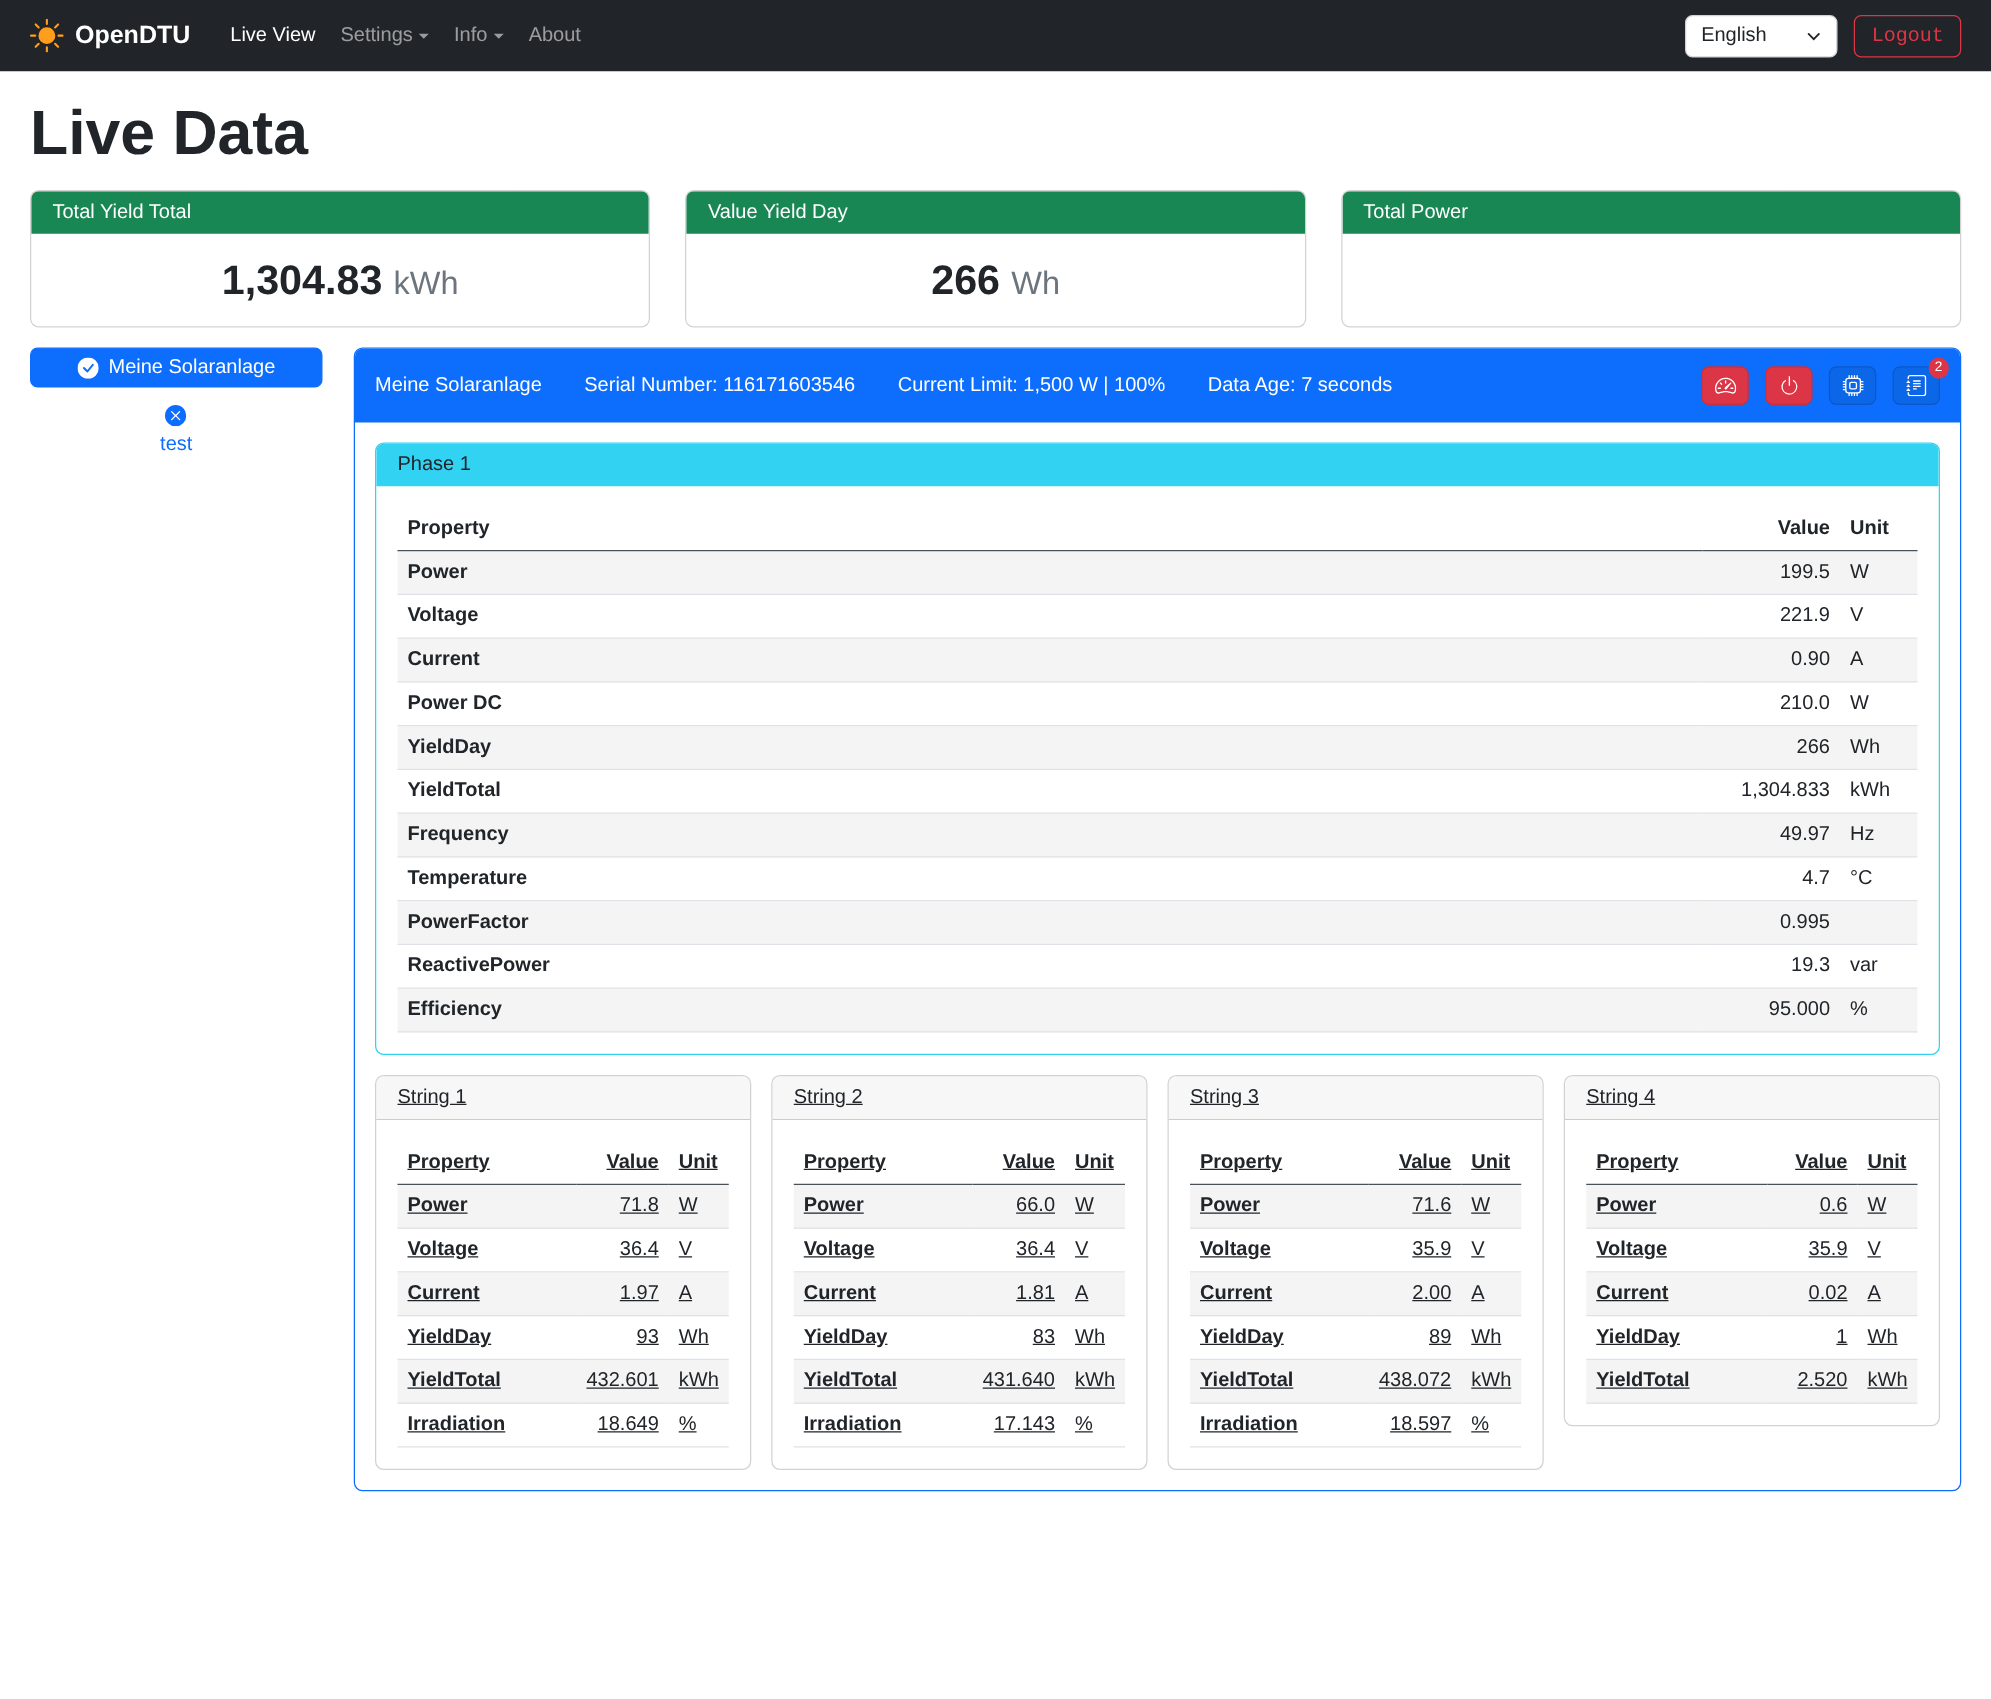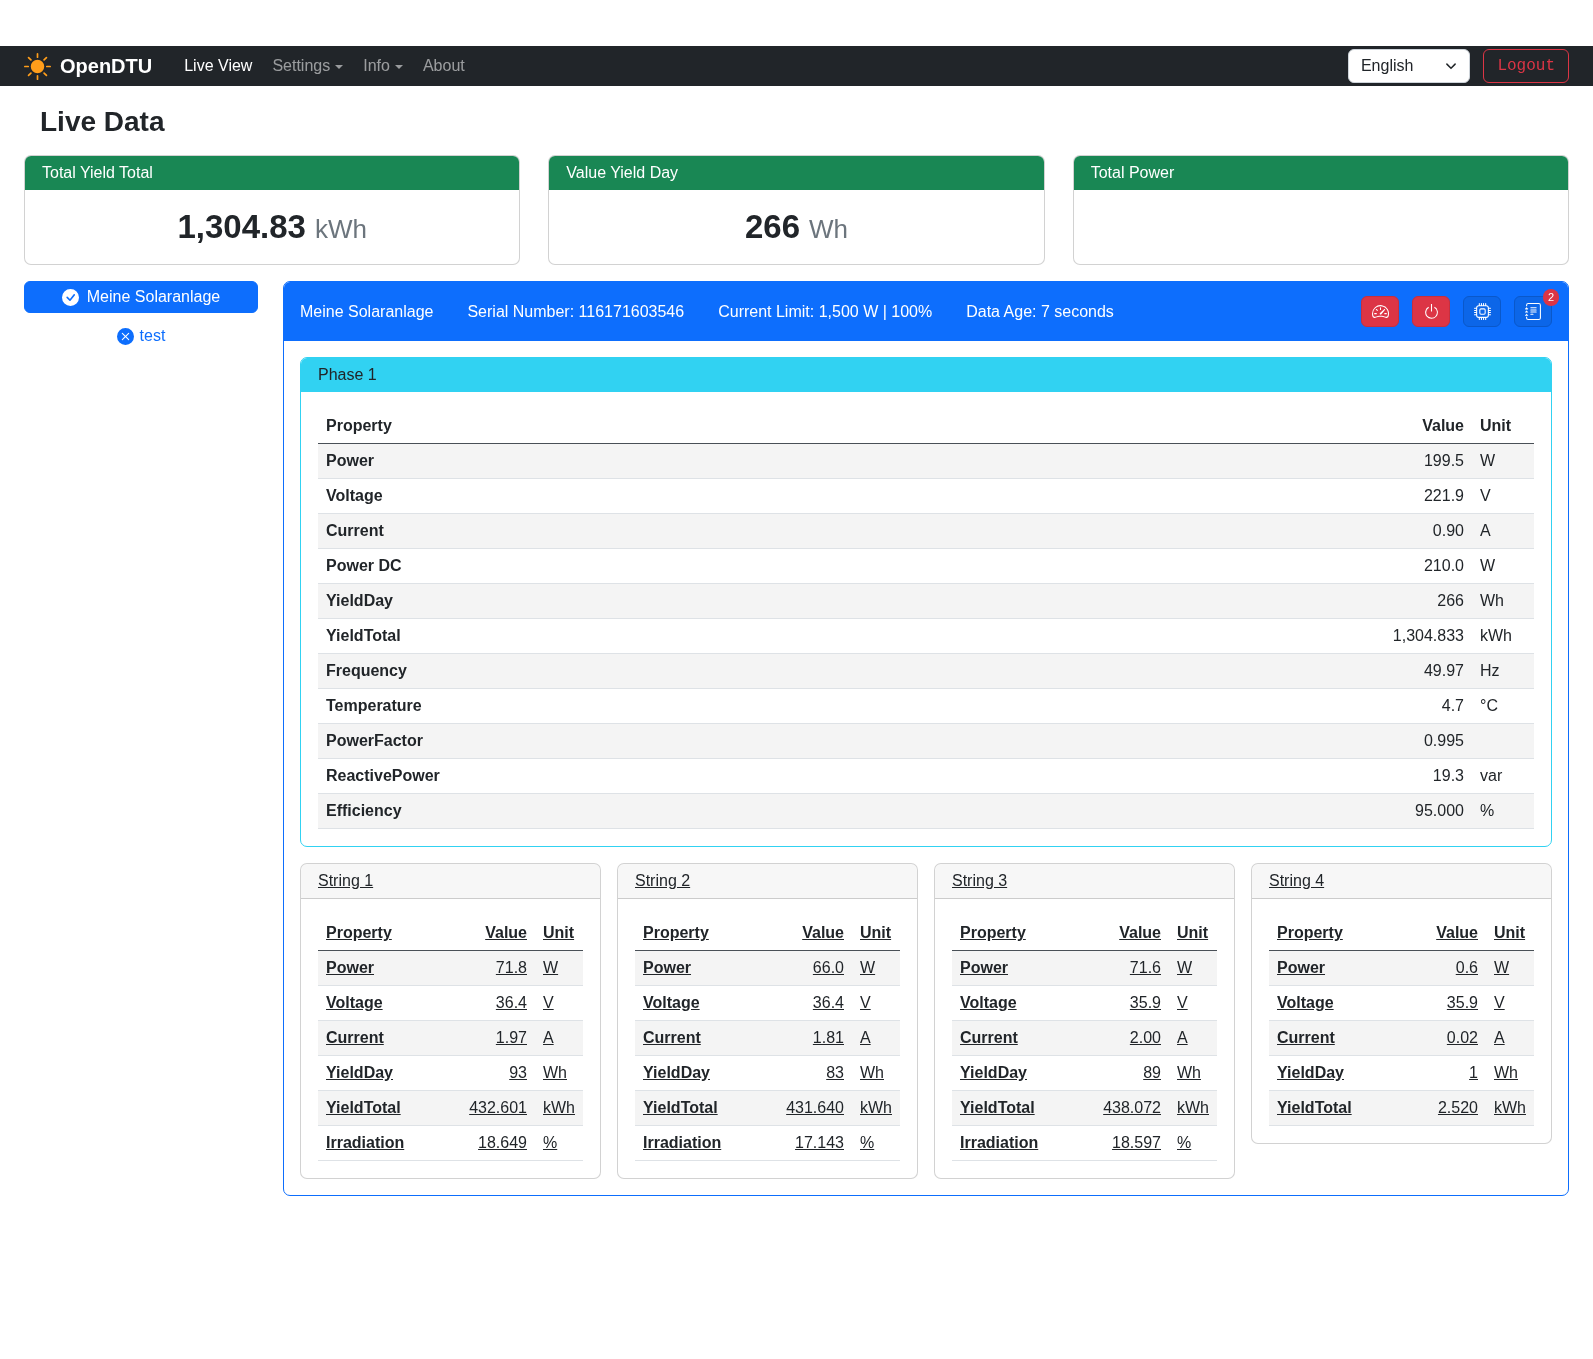--- a/index.html
+++ b/index.html
@@ -7,25 +7,24 @@
   body {
     font-family: "Liberation Sans", sans-serif;
     font-size: 16px;
     color: #212529;
     min-width: 1593px;
   }
 
   
   .navbar {
     background: var(--navbar-bg, #212529);
-    height: 40px;
+    height: 57px;
     display: flex;
     align-items: center;
     padding: 0 24px;
-    margin-top: 46px;
   }
   .brand {
     display: flex; align-items: center; gap: 9px;
     color: #fff; font-size: 20px; font-weight: 700;
     margin-right: 22px; cursor: pointer;
   }
   .nav-links { display: flex; list-style: none; margin: 0; padding: 0; align-items: center; }
   .nav-link {
     color: rgba(255,255,255,.55);
     padding: 8px 10px; cursor: pointer; white-space: nowrap;
@@ -43,21 +42,21 @@
     cursor: pointer;
   }
   .logout-button {
     background: transparent; color: var(--danger, #dc3545);
     border: 1px solid var(--danger, #dc3545); border-radius: 6px;
     padding: 7px 13px; font-size: 16px; font-family: Liberation Mono, monospace; cursor: pointer; text-align: center;
   }
 
   
   .container { margin: 0 24px; }
-  .page-title { font-size: 28px; font-weight: 600; margin: 20px 16px 17px; }
+  .page-title { font-size: 50px; font-weight: 600; margin: 20px 0 17px; }
 
   
   .summary-row { display: flex; gap: 28px; margin-bottom: 16px; }
   .summary-card {
     flex: 1; border: 1px solid rgba(0,0,0,.175); border-radius: 7px;
     overflow: hidden; background: #fff;
   }
   .summary-card-header {
     background: var(--success, #198754); color: #fff; padding: 8px 17px;
   }
@@ -71,21 +70,21 @@
   .inverter-select-button {
     width: 100%;
     background: var(--primary, #0d6efd); color: #fff;
     border: 1px solid var(--primary, #0d6efd); border-radius: 6px;
     padding: 6px 12px; font-size: 16px; font-family: inherit;
     display: flex; align-items: center; justify-content: center; gap: 8px;
     cursor: pointer;
   }
   .inverter-link {
     margin-top: 14px; color: var(--primary, #0d6efd);
-    display: flex; align-items: center; gap: 6px; cursor: pointer;
+    display: flex; align-items: center; gap: 6px; cursor: pointer; flex-direction: column;
   }
 
   
   .panel { flex: 1; border: 1px solid var(--primary, #0d6efd); border-radius: 7px; overflow: hidden; background: #fff; }
   .panel-header {
     background: var(--primary, #0d6efd); color: #fff;
     padding: 14px 16px; display: flex; align-items: center; column-gap: 34px;
   }
   .panel-header .hdr-item { white-space: nowrap; }
   .panel-actions { margin-left: auto; display: flex; gap: 13px; }

